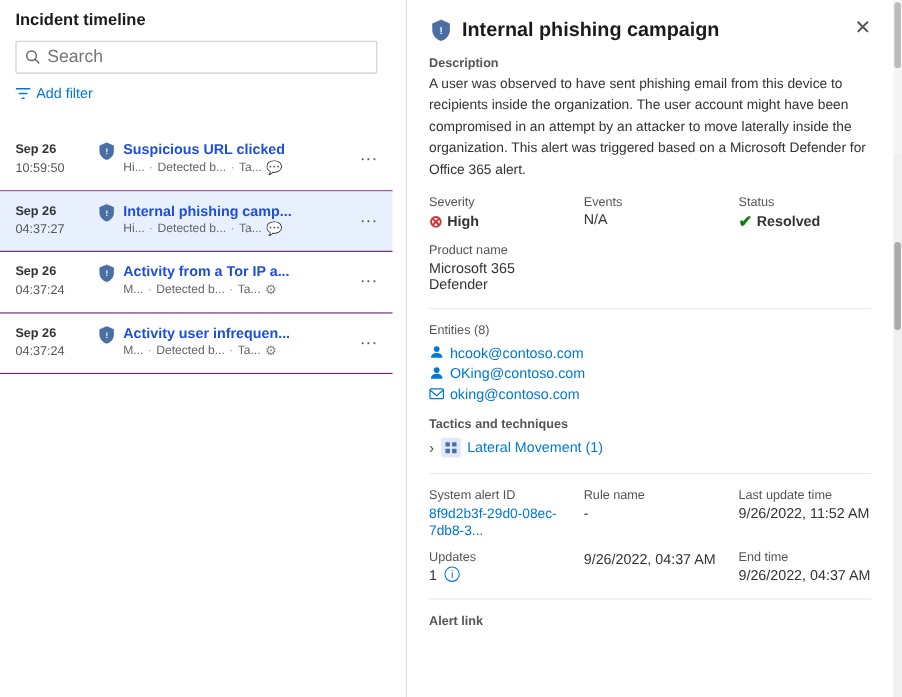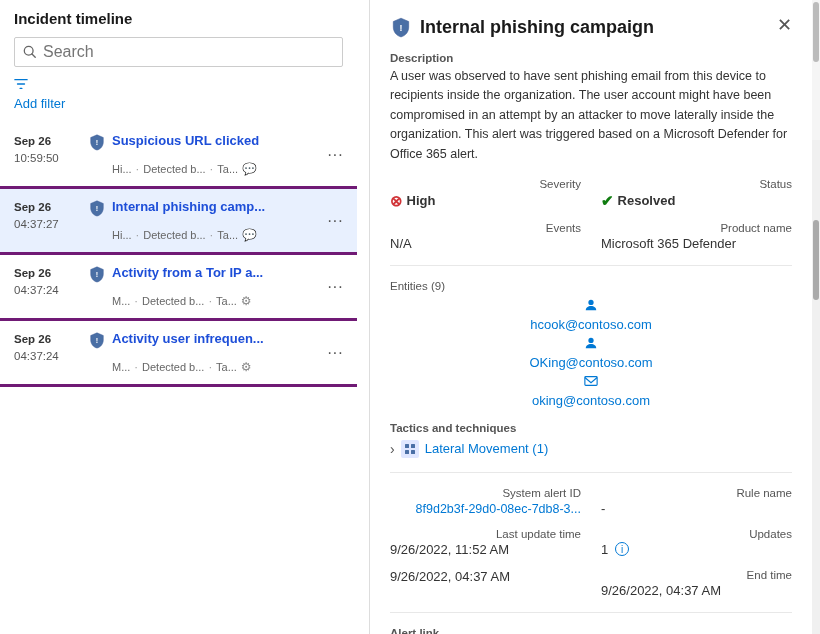--- a/index.html
+++ b/index.html
@@ -52,42 +52,41 @@
       background: transparent;
     }
 
     .search-icon-svg {
       color: #666;
       flex-shrink: 0;
     }
 
     .add-filter-btn {
       display: flex;
-      align-items: flex-start;
+      align-items: center;
       gap: 5px;
-      margin: 0 14px 10px 14px;
+      margin: 0 14px 24px 14px;
       background: none;
       border: none;
       cursor: pointer;
       color: #0078d4;
       font-size: 13px;
       padding: 2px 0;
-      flex-direction: column;
     }
 
     .timeline-list {
       flex: 1;
       overflow-y: auto;
     }
 
     .timeline-item {
       display: flex;
       align-items: flex-start;
       padding: 10px 10px 10px 14px;
-      border-bottom: 3px solid #701a75;
+      border-bottom: 1px solid #701a75;
       cursor: pointer;
       position: relative;
     }
 
     .timeline-item.selected {
       background: #e8f0fe;
     }
 
     .item-time {
       min-width: 68px;
@@ -123,21 +122,21 @@
       text-overflow: ellipsis;
       max-width: 185px;
     }
 
     .item-meta {
       font-size: 11px;
       color: #666;
       display: flex;
       align-items: center;
       gap: 4px;
-      margin-top: 14px;
+      margin-top: 2px;
       flex-wrap: nowrap;
     }
 
     .item-meta span {
       white-space: nowrap;
     }
 
     .meta-dot {
       color: #999;
     }
@@ -199,24 +198,23 @@
     }
 
     .description-text {
       font-size: 12.5px;
       color: #333;
       line-height: 1.55;
     }
 
     .info-grid {
       display: grid;
-      grid-template-columns: 1fr 1fr;
+      grid-template-columns: 1fr 1fr 1fr;
       gap: 12px 20px;
       margin-top: 14px;
-      text-align: right;
     }
 
     .info-cell {}
     .info-cell .cell-label {
       font-size: 11.5px;
       color: #555;
       font-weight: 500;
       margin-bottom: 2px;
     }
 
@@ -260,21 +258,20 @@
     }
 
     .entity-link {
       color: #0078d4;
       text-decoration: none;
       font-size: 13px;
       display: flex;
       align-items: center;
       gap: 5px;
       margin-bottom: 4px;
-      flex-direction: column;
     }
 
     .tactics-section { margin-top: 14px; }
 
     .tactics-row {
       display: flex;
       align-items: center;
       gap: 6px;
       margin-top: 6px;
     }
@@ -494,40 +491,40 @@
 
   <div class="info-grid">
     <div class="info-cell">
       <div class="cell-label">Severity</div>
       <div class="cell-value severity-high">
         <span style="color:#d13438;font-size:15px;">⊗</span>
         <span>High</span>
       </div>
     </div>
     <div class="info-cell">
+      <div class="cell-label">Events</div>
+      <div class="cell-value">N/A</div>
+    </div>
+    <div class="info-cell">
       <div class="cell-label">Status</div>
       <div class="cell-value status-resolved">
         <span style="color:#107c10;font-size:15px;">✔</span>
         <span>Resolved</span>
       </div>
     </div>
     <div class="info-cell">
-      <div class="cell-label">Events</div>
-      <div class="cell-value">N/A</div>
-    </div>
-    <div class="info-cell">
       <div class="cell-label">Product name</div>
       <div class="cell-value">Microsoft 365 Defender</div>
     </div>
   </div>
 
   <hr class="divider">
 
   <div class="entities-section">
-    <div class="entity-label">Entities (9)</div>
+    <div class="entity-label">Entities (8)</div>
     <a href="#" class="entity-link">
       <svg width="14" height="14" viewBox="0 0 16 16">
         <circle cx="8" cy="5" r="3" fill="#0078d4"></circle>
         <path d="M2 14c0-3 2.5-5 6-5s6 2 6 5" fill="#0078d4"></path>
       </svg>
       <span>hcook@contoso.com</span>
     </a>
     <a href="#" class="entity-link">
       <svg width="14" height="14" viewBox="0 0 16 16">
         <circle cx="8" cy="5" r="3" fill="#0078d4"></circle>

